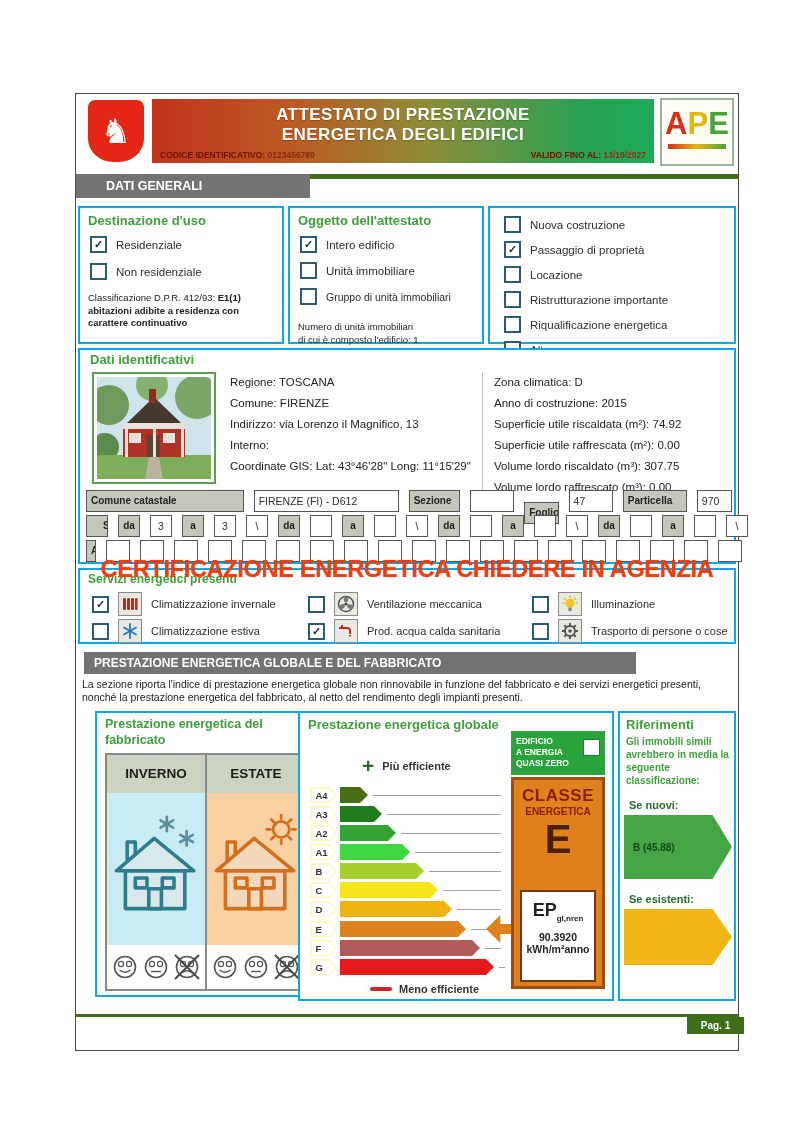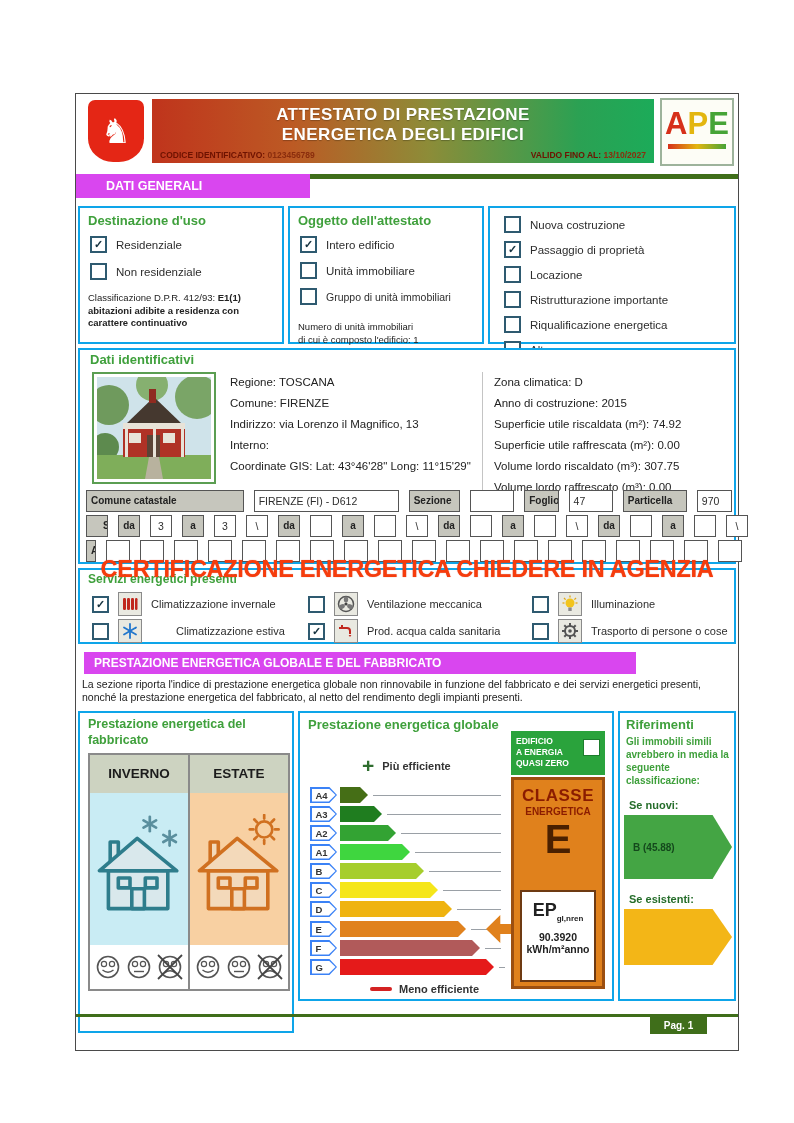--- a/index.html
+++ b/index.html
@@ -16,21 +16,21 @@
   .bmeta{position:absolute;left:0;right:0;bottom:3px;display:flex;justify-content:space-between;padding:0 8px;font-size:8.5px;font-weight:bold;color:#6e1200;}
   .bmeta .val{color:#8a2d0d;}
   .apelogo{position:absolute;left:584px;top:4px;width:74px;height:68px;background:#fdfdf6;border:2px solid #9db39b;box-sizing:border-box;text-align:center;}
   .apelogo .ltrs{margin-top:8px;font-size:31px;font-weight:bold;line-height:1;}
   .apelogo .la{color:#d6301a;}
   .apelogo .lp{color:#e3b60f;}
   .apelogo .le{color:#46a436;}
   .apebar{margin:5px auto 0;width:58px;height:5px;background:linear-gradient(90deg,#d6301a,#e3b60f,#46a436);}
 
   
-  .secbar{background:#d946ef;color:#fff;font-weight:bold;}
+  .secbar{background:#737373;color:#fff;font-weight:bold;}
   .dg-label{position:absolute;left:0;top:80px;width:234px;height:24px;line-height:24px;padding-left:30px;font-size:12.5px;box-sizing:border-box;}
   .dg-strip{position:absolute;left:234px;top:80px;width:428px;height:5px;background:#3f6e1a;}
   .gbox{position:absolute;border:2px solid #0ea5e9;background:#fff;box-sizing:border-box;}
   .gtitle{color:#3fa03c;font-weight:bold;font-size:13px;}
 
   
   .opt{display:flex;align-items:center;gap:9px;}
   .cb{width:13px;height:13px;border:2px solid #2e5a70;background:#fff;flex:0 0 auto;text-align:center;line-height:13px;font-size:11px;font-weight:bold;color:#16323f;}
   .optlbl{font-size:11.5px;color:#2d2d2d;}
 
@@ -52,21 +52,21 @@
   .overlay{position:absolute;left:0;top:462px;width:662px;text-align:center;font-size:23.5px;font-weight:bold;letter-spacing:-0.3px;white-space:nowrap;text-shadow:0 0 1px rgba(200,30,0,.6);}
 
   
   .pbar{position:absolute;left:8px;top:558px;width:552px;height:22px;line-height:22px;padding-left:10px;font-size:12px;box-sizing:border-box;}
   .pdesc{position:absolute;left:6px;top:584px;width:652px;font-size:10.5px;line-height:13px;color:#222;}
 
   .hdrcell{background:#cdd3c1;color:#1c1c1c;font-weight:bold;font-size:13.5px;text-align:center;line-height:38px;height:38px;}
   .seasonbody{height:152px;display:flex;align-items:center;justify-content:center;}
   .facesrow{height:44px;background:#fff;display:flex;align-items:center;justify-content:space-evenly;}
 
-  .pent{position:absolute;left:4px;top:0;width:27px;height:16px;background:#3b82f6;clip-path:polygon(0 0,72% 0,100% 50%,72% 100%,0 100%);}
+  .pent{position:absolute;left:4px;top:0;width:27px;height:16px;background:#fef9c3;clip-path:polygon(0 0,72% 0,100% 50%,72% 100%,0 100%);}
   .pent>div{position:absolute;left:1.5px;top:1.5px;right:1.5px;bottom:1.5px;background:#fff;clip-path:polygon(0 0,72% 0,100% 50%,72% 100%,0 100%);display:flex;align-items:center;justify-content:flex-start;padding-left:4px;font-size:9.5px;font-weight:bold;color:#333;}
   .srow{position:absolute;left:6px;height:16px;width:300px;}
   .sarrow{position:absolute;left:34px;top:0;height:16px;clip-path:polygon(0 0,calc(100% - 8px) 0,100% 50%,calc(100% - 8px) 100%,0 100%);}
   .sline{position:absolute;top:8px;border-top:1.5px solid #9aa0a6;}
 
   .nzeb{position:absolute;left:211px;top:18px;width:94px;height:44px;background:#2aa33c;color:#fff;font-weight:bold;font-size:8.5px;line-height:11px;padding:5px 0 0 5px;box-sizing:border-box;}
   .nzcb{position:absolute;right:5px;top:8px;width:15px;height:15px;background:#fff;border:1px solid #1c7d2c;}
   .cpanel{position:absolute;left:211px;top:64px;width:94px;height:212px;background:#e0811c;border:3px solid #9c4f10;box-sizing:border-box;text-align:center;}
   .classe1{margin-top:6px;font-size:17px;font-weight:bold;color:#8b1c00;letter-spacing:.5px;}
   .classe2{font-size:10px;font-weight:bold;color:#8b1c00;}
@@ -77,21 +77,21 @@
   .menodash{width:22px;height:4px;background:#d42222;border-radius:2px;}
   .piu{position:absolute;left:62px;top:42px;display:flex;align-items:center;gap:8px;}
   .piuplus{font-size:21px;font-weight:bold;color:#2f6d2f;line-height:1;}
 
   .rif-desc{font-size:10px;font-weight:bold;color:#3fa03c;line-height:13px;}
   .riflbl{font-size:11px;font-weight:bold;color:#256d2a;}
   .rarrow{clip-path:polygon(0 0,82% 0,100% 50%,82% 100%,0 100%);display:flex;align-items:center;}
   .rarrow .txt{padding-left:9px;font-size:10px;font-weight:bold;color:#14481c;}
 
   .footline{position:absolute;left:0;top:920px;width:662px;border-top:3px solid #3f6e1a;}
-  .badge{position:absolute;left:574px;top:923px;width:57px;height:17px;background:#3f6e1a;color:#fff;font-size:10px;font-weight:bold;text-align:center;line-height:17px;}
+  .badge{position:absolute;left:611px;top:923px;width:57px;height:17px;background:#3f6e1a;color:#fff;font-size:10px;font-weight:bold;text-align:center;line-height:17px;}
 </style>
 </head>
 <body>
 
 <div class="page">
 <div class="sheet">
 
   <div class="tuscany">
     <span class="horse">♞</span>
   </div>
@@ -219,21 +219,21 @@
       <div>Superficie utile raffrescata (m²): 0.00</div>
       <div>Volume lordo riscaldato (m³): 307.75</div>
       <div>Volume lordo raffrescato (m³): 0.00</div>
     </div>
 
     <div class="trow" style="left:6px;top:140px;width:646px;">
       <span class="tcell tlab" style="width:174px;">Comune catastale</span>
       <span class="tcell tval" style="width:160px;">FIRENZE (FI) - D612</span>
       <span class="tcell tlab" style="width:56px;">Sezione</span>
       <span class="tcell tval" style="width:48px;"></span>
-      <span class="tcell tlab" style="width:37px;">Foglio</span>
+      <span class="tcell tlab" style="width:37px;margin-top:12px;">Foglio</span>
       <span class="tcell tval" style="width:48px;">47</span>
       <span class="tcell tlab" style="width:70px;">Particella</span>
       <span class="tcell tval" style="width:38px;">970</span>
     </div>
     <div class="trow" style="left:6px;top:165px;width:646px;">
       <span class="tcell tlab" style="width:136px;padding-left:16px;">Subalterni</span>
       <span class="tcell tlab w-sm">da</span>
       <span class="tcell tval w-sm">3</span>
       <span class="tcell tlab w-sm">a</span>
       <span class="tcell tval w-sm">3</span>
@@ -295,21 +295,21 @@
     </div>
     <div class="opt abs" style="left:12px;top:49px;">
       <span class="cb"></span>
       <span class="tile">
         <svg width="18" height="18" viewBox="0 0 18 18" stroke="#2277cc" stroke-width="1.8" stroke-linecap="round">
               <line x1="9" y1="2" x2="9" y2="16"></line>
               <line x1="3" y1="5.5" x2="15" y2="12.5"></line>
               <line x1="15" y1="5.5" x2="3" y2="12.5"></line>
             </svg>
       </span>
-      <span class="optlbl" style="font-size:11px;margin-left:25px;">Climatizzazione estiva</span>
+      <span class="optlbl" style="font-size:11px;">Climatizzazione estiva</span>
     </div>
 
     <div class="opt abs" style="left:228px;top:22px;">
       <span class="cb"></span>
       <span class="tile">
         <svg width="18" height="18" viewBox="0 0 18 18">
               <circle cx="9" cy="9" r="7.5" fill="none" stroke="#555" stroke-width="1.5"></circle>
               <ellipse cx="9" cy="4.5" rx="2.2" ry="3" fill="#777"></ellipse>
               <ellipse cx="5" cy="11.5" rx="2.2" ry="3" fill="#777" transform="rotate(60 5 11.5)"></ellipse>
               <ellipse cx="13" cy="11.5" rx="2.2" ry="3" fill="#777" transform="rotate(-60 13 11.5)"></ellipse>
@@ -361,21 +361,21 @@
               <circle cx="9" cy="9" r="1.8" fill="#555"></circle>
             </svg>
       </span>
       <span class="optlbl" style="font-size:11px;">Trasporto di persone o cose</span>
     </div>
   </div>
 
   <div class="secbar pbar">PRESTAZIONE ENERGETICA GLOBALE E DEL FABBRICATO</div>
   <div class="pdesc">La sezione riporta l'indice di prestazione energetica globale non rinnovabile in funzione del fabbricato e dei servizi energetici presenti, nonché la prestazione energetica del fabbricato, al netto del rendimento degli impianti presenti.</div>
 
-  <div class="gbox" style="left:2px;top:617px;width:216px;height:322px;padding-left:26px;">
+  <div class="gbox" style="left:19px;top:617px;width:216px;height:286px;padding-left:26px;">
     <div class="gtitle" style="position:absolute;left:8px;top:4px;font-size:12.5px;">Prestazione energetica del</div>
     <div class="gtitle" style="position:absolute;left:8px;top:20px;font-size:12.5px;">fabbricato</div>
     <div class="abs" style="left:8px;top:40px;width:198px;height:234px;border:2px solid #8a8a8a;display:flex;box-sizing:content-box;">
       <div style="flex:1;border-right:2px solid #8a8a8a;">
         <div class="hdrcell">INVERNO</div>
         <div class="seasonbody" style="background:#c9ecf4;">
           <svg width="90" height="110" viewBox="0 0 100 120">
             <g stroke="#2e7d8c" stroke-width="4" fill="#d9e8ec" stroke-linejoin="round">
               <rect x="18" y="30" width="9" height="28"></rect>
               <rect x="16" y="62" width="66" height="42"></rect>

